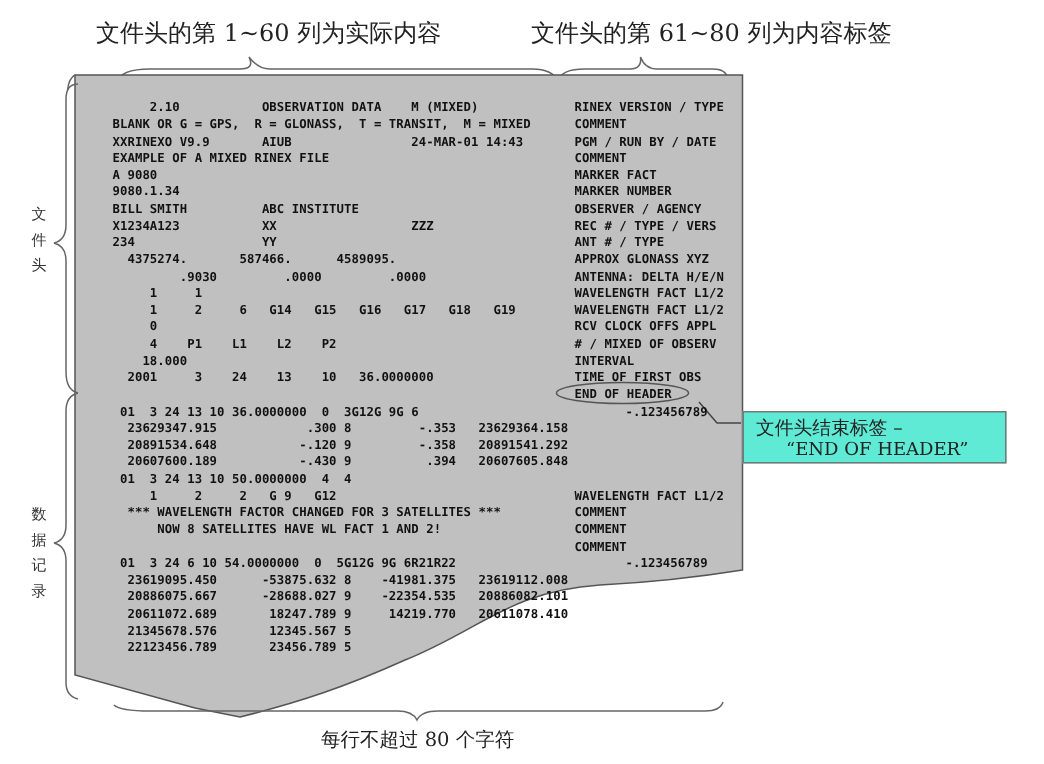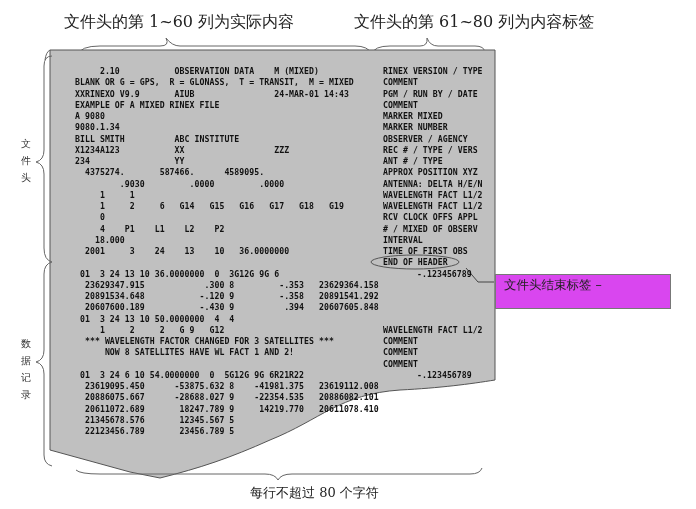--- a/index.html
+++ b/index.html
@@ -1,26 +1,26 @@
 <!DOCTYPE html>
 <html><head>
 <meta charset="utf-8">
 <style>
   html, body { margin:0; padding:0; background:#ffffff; }
   body { width:696px; height:509px; position:relative; overflow:hidden; font-family:"DejaVu Sans", sans-serif; }
   .abs { position:absolute; }
   .top-caption { font-family:"DejaVu Serif", serif; font-size:16px; color:#222; white-space:nowrap; }
   .side-caption { font-family:"DejaVu Serif", serif; font-size:10px; color:#333; line-height:17px; width:16px; text-align:center; }
-  .bottom-caption { font-family:"DejaVu Serif", serif; font-size:13px; color:#222; white-space:nowrap;margin-left:36px; }
+  .bottom-caption { font-family:"DejaVu Serif", serif; font-size:13px; color:#222; white-space:nowrap; }
   svg.paper { position:absolute; left:0; top:0; }
   .rinex { position:absolute; left:75px; top:66px; font-family:"DejaVu Sans Mono", monospace; font-weight:bold; font-size:8.2px; line-height:11.25px; color:#111; letter-spacing:0.05px; }
   .row { position:relative; height:11.25px; white-space:pre; }
   .row .data { position:absolute; left:0; top:0; white-space:pre; }
   .row .label { position:absolute; left:308px; top:0; white-space:pre; }
-  .callout { position:absolute; left:495px; top:274px; width:176px; height:35px; border:1px solid #777; background:#d946ef; font-family:"DejaVu Serif", serif; font-size:12.5px; color:#222; box-sizing:border-box; }
+  .callout { position:absolute; left:495px; top:274px; width:176px; height:35px; border:1px solid #777; background:#5eead4; font-family:"DejaVu Serif", serif; font-size:12.5px; color:#222; box-sizing:border-box; }
   .callout .l1 { position:absolute; left:8px; top:2px; white-space:nowrap; }
   .callout .l2 { position:absolute; left:28px; top:17px; white-space:nowrap; font-size:12px; }
 </style>
 </head>
 <body>
 
 <div class="abs top-caption" style="left:64px; top:12px;">文件头的第 1~60 列为实际内容</div>
 <div class="abs top-caption" style="left:326px; top:12px;margin-left:28px;">文件头的第 61~80 列为内容标签</div>
 
 <svg class="paper" width="696" height="509">
@@ -46,26 +46,26 @@
 
 <div class="abs side-caption" style="left:18px; top:135px;">文件头</div>
 <div class="abs side-caption" style="left:18px; top:335px;font-family:Liberation Serif, serif;">数据记录</div>
 
 <div class="rinex">
   <div>
     <div class="row"><span class="data">     2.10           OBSERVATION DATA    M (MIXED)</span><span class="label">RINEX VERSION / TYPE</span></div>
     <div class="row"><span class="data">BLANK OR G = GPS,  R = GLONASS,  T = TRANSIT,  M = MIXED</span><span class="label">COMMENT</span></div>
     <div class="row"><span class="data">XXRINEXO V9.9       AIUB                24-MAR-01 14:43</span><span class="label">PGM / RUN BY / DATE</span></div>
     <div class="row"><span class="data">EXAMPLE OF A MIXED RINEX FILE</span><span class="label">COMMENT</span></div>
-    <div class="row"><span class="data">A 9080</span><span class="label">MARKER MIXED</span></div>
+    <div class="row"><span class="data">A 9080</span><span class="label">MARKER FACT</span></div>
     <div class="row"><span class="data">9080.1.34</span><span class="label">MARKER NUMBER</span></div>
     <div class="row"><span class="data">BILL SMITH          ABC INSTITUTE</span><span class="label">OBSERVER / AGENCY</span></div>
     <div class="row"><span class="data">X1234A123           XX                  ZZZ</span><span class="label">REC # / TYPE / VERS</span></div>
     <div class="row"><span class="data">234                 YY</span><span class="label">ANT # / TYPE</span></div>
-    <div class="row"><span class="data">  4375274.       587466.      4589095.</span><span class="label">APPROX POSITION XYZ</span></div>
+    <div class="row"><span class="data">  4375274.       587466.      4589095.</span><span class="label">APPROX GLONASS XYZ</span></div>
     <div class="row"><span class="data">         .9030         .0000         .0000</span><span class="label">ANTENNA: DELTA H/E/N</span></div>
     <div class="row"><span class="data">     1     1</span><span class="label">WAVELENGTH FACT L1/2</span></div>
     <div class="row"><span class="data">     1     2     6   G14   G15   G16   G17   G18   G19</span><span class="label">WAVELENGTH FACT L1/2</span></div>
     <div class="row"><span class="data">     0</span><span class="label">RCV CLOCK OFFS APPL</span></div>
     <div class="row"><span class="data">     4    P1    L1    L2    P2</span><span class="label"># / MIXED OF OBSERV</span></div>
     <div class="row"><span class="data">    18.000</span><span class="label">INTERVAL</span></div>
     <div class="row"><span class="data">  2001     3    24    13    10   36.0000000</span><span class="label">TIME OF FIRST OBS</span></div>
     <div class="row"><span class="data"></span><span class="label">END OF HEADER</span></div>
   </div>
   <div>
@@ -82,15 +82,16 @@
     <div class="row"><span class="data">  23619095.450      -53875.632 8    -41981.375   23619112.008</span></div>
     <div class="row"><span class="data">  20886075.667      -28688.027 9    -22354.535   20886082.101</span></div>
     <div class="row"><span class="data">  20611072.689       18247.789 9     14219.770   20611078.410</span></div>
     <div class="row"><span class="data">  21345678.576       12345.567 5</span></div>
     <div class="row"><span class="data">  22123456.789       23456.789 5</span></div>
   </div>
 </div>
 
 <div class="callout">
   <span class="l1">文件头结束标签 –</span>
+  <span class="l2">“END OF HEADER”</span>
 </div>
 
 <div class="abs bottom-caption" style="left:214px; top:484px;">每行不超过 80 个字符</div>
 
 </body></html>

